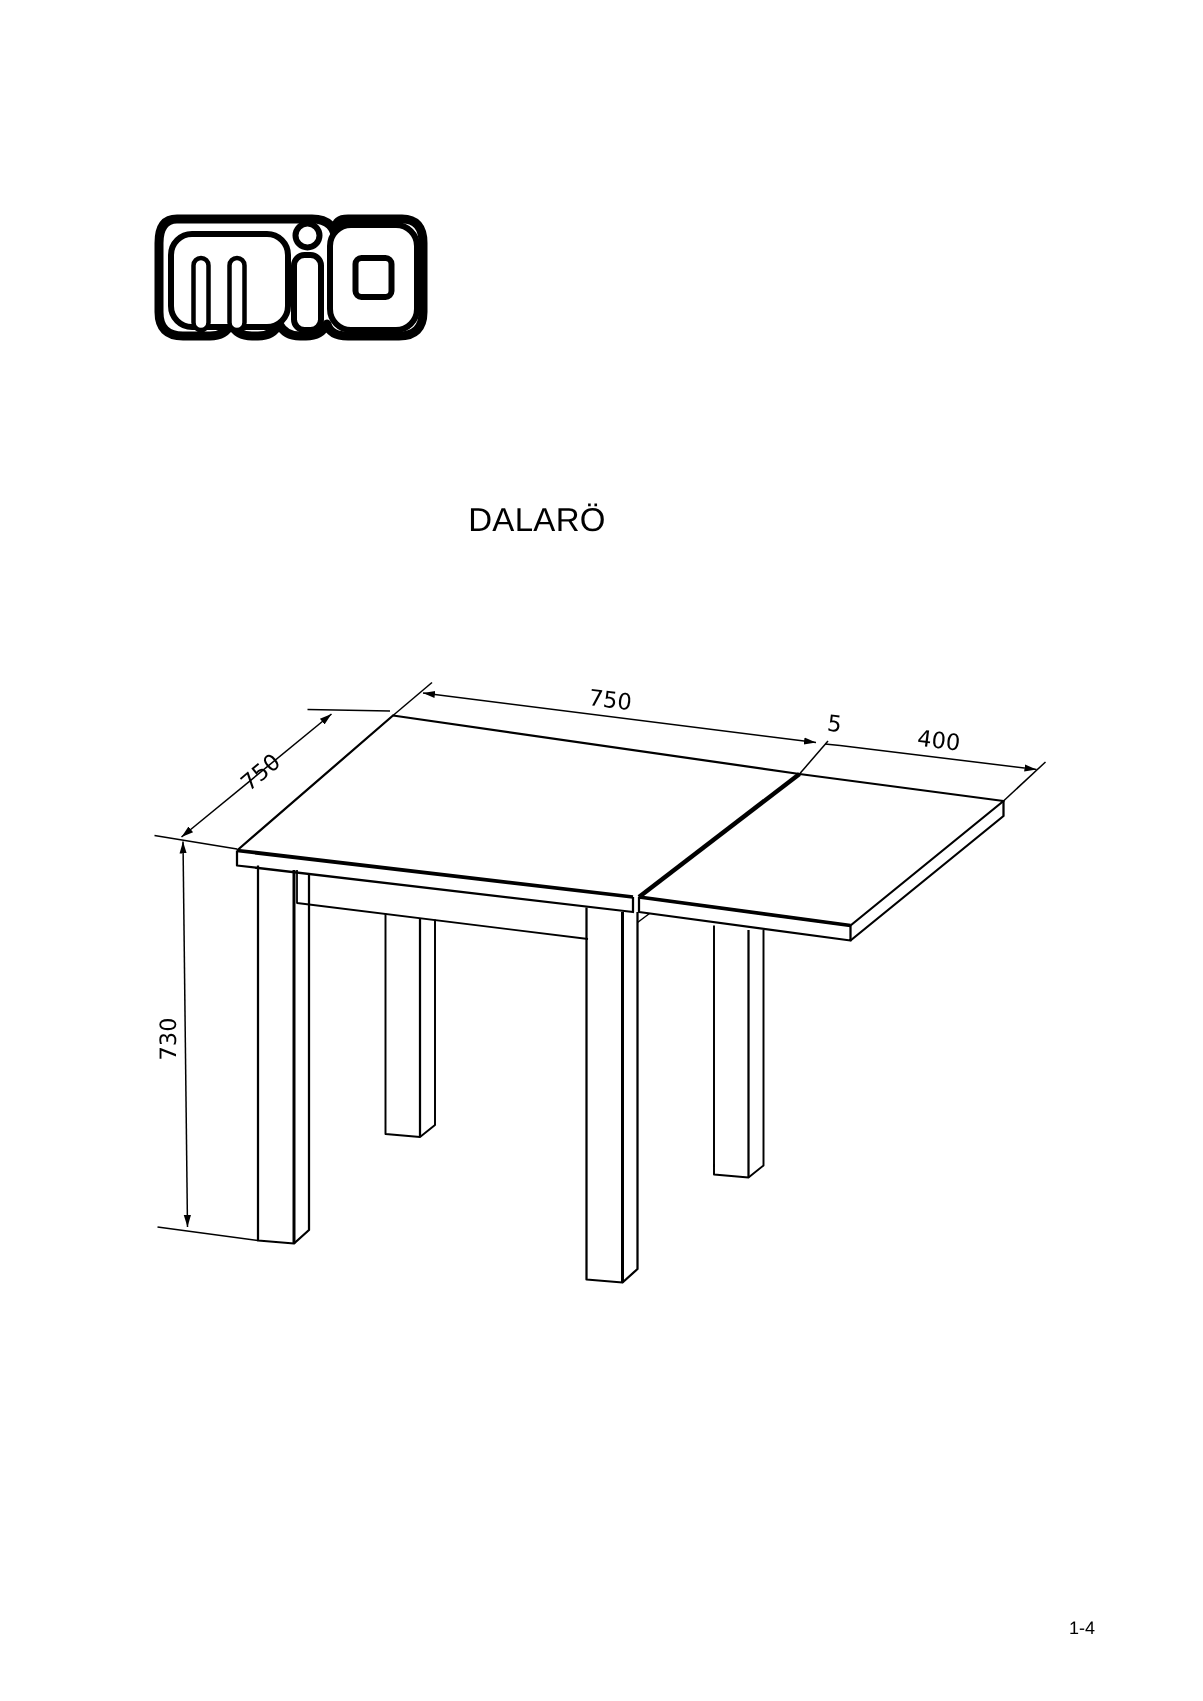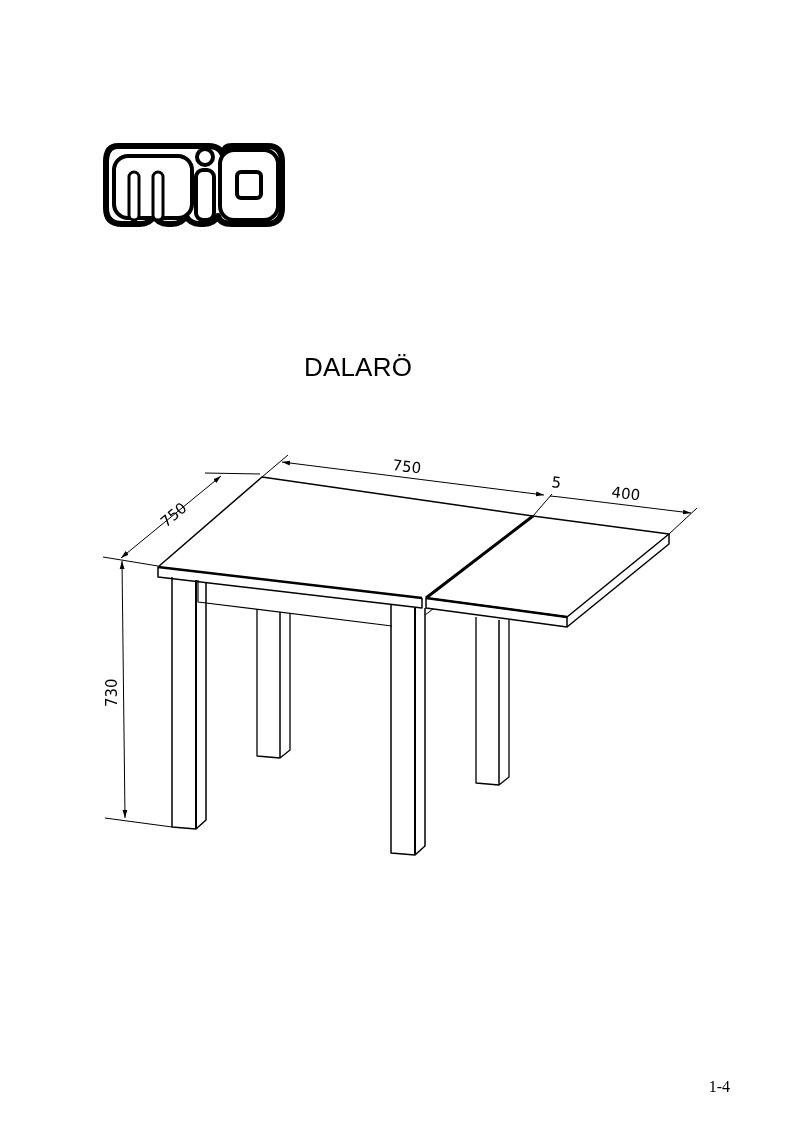--- a/index.html
+++ b/index.html
@@ -22,42 +22,41 @@
       width: 186px;
       height: 90px;
     }
     .title {
       position: absolute;
       left: 0;
       width: 716px;
       top: 334px;
       text-align: center;
       font-family: "Liberation Sans", sans-serif;
-      font-size: 26px;
+      font-size: 22px;
       letter-spacing: 0.2px;
-      margin-top: 18px;
     }
     .drawing {
       position: absolute;
       left: 0;
       top: 0;
       width: 802px;
       height: 1134px;
     }
     .dim-text {
       font-family: "DejaVu Sans", sans-serif;
       font-size: 15px;
       fill: #000;
     }
     .page-num {
       position: absolute;
       right: 72px;
       top: 1078px;
-      font-family: Liberation Serif, serif;
-      font-size: 16px;
+      font-family: Liberation Sans, sans-serif;
+      font-size: 12px;
     }
   </style>
 </head>
 <body>
 
 <svg class="logo" viewBox="0 0 186 90" xmlns="http://www.w3.org/2000/svg">
 
   <path d="M18 6 H108 Q124 6 124 22 V12 Q124 6 132 6 H168 Q182 6 182 22 V68 Q182 84 166 84 H132 Q120 84 118 76 Q114 84 104 84 H100 Q90 84 86 76 Q82 84 72 84 H68 Q58 84 54 76 Q50 84 40 84 H22 Q6 84 6 68 V22 Q6 6 18 6 Z" fill="#fff" stroke="#000" stroke-width="6" stroke-linejoin="round"></path>
 
   <path d="M18 28 Q18 18 32 18 H70 Q84 18 84 32 V72" fill="none" stroke="#000" stroke-width="0"></path>

